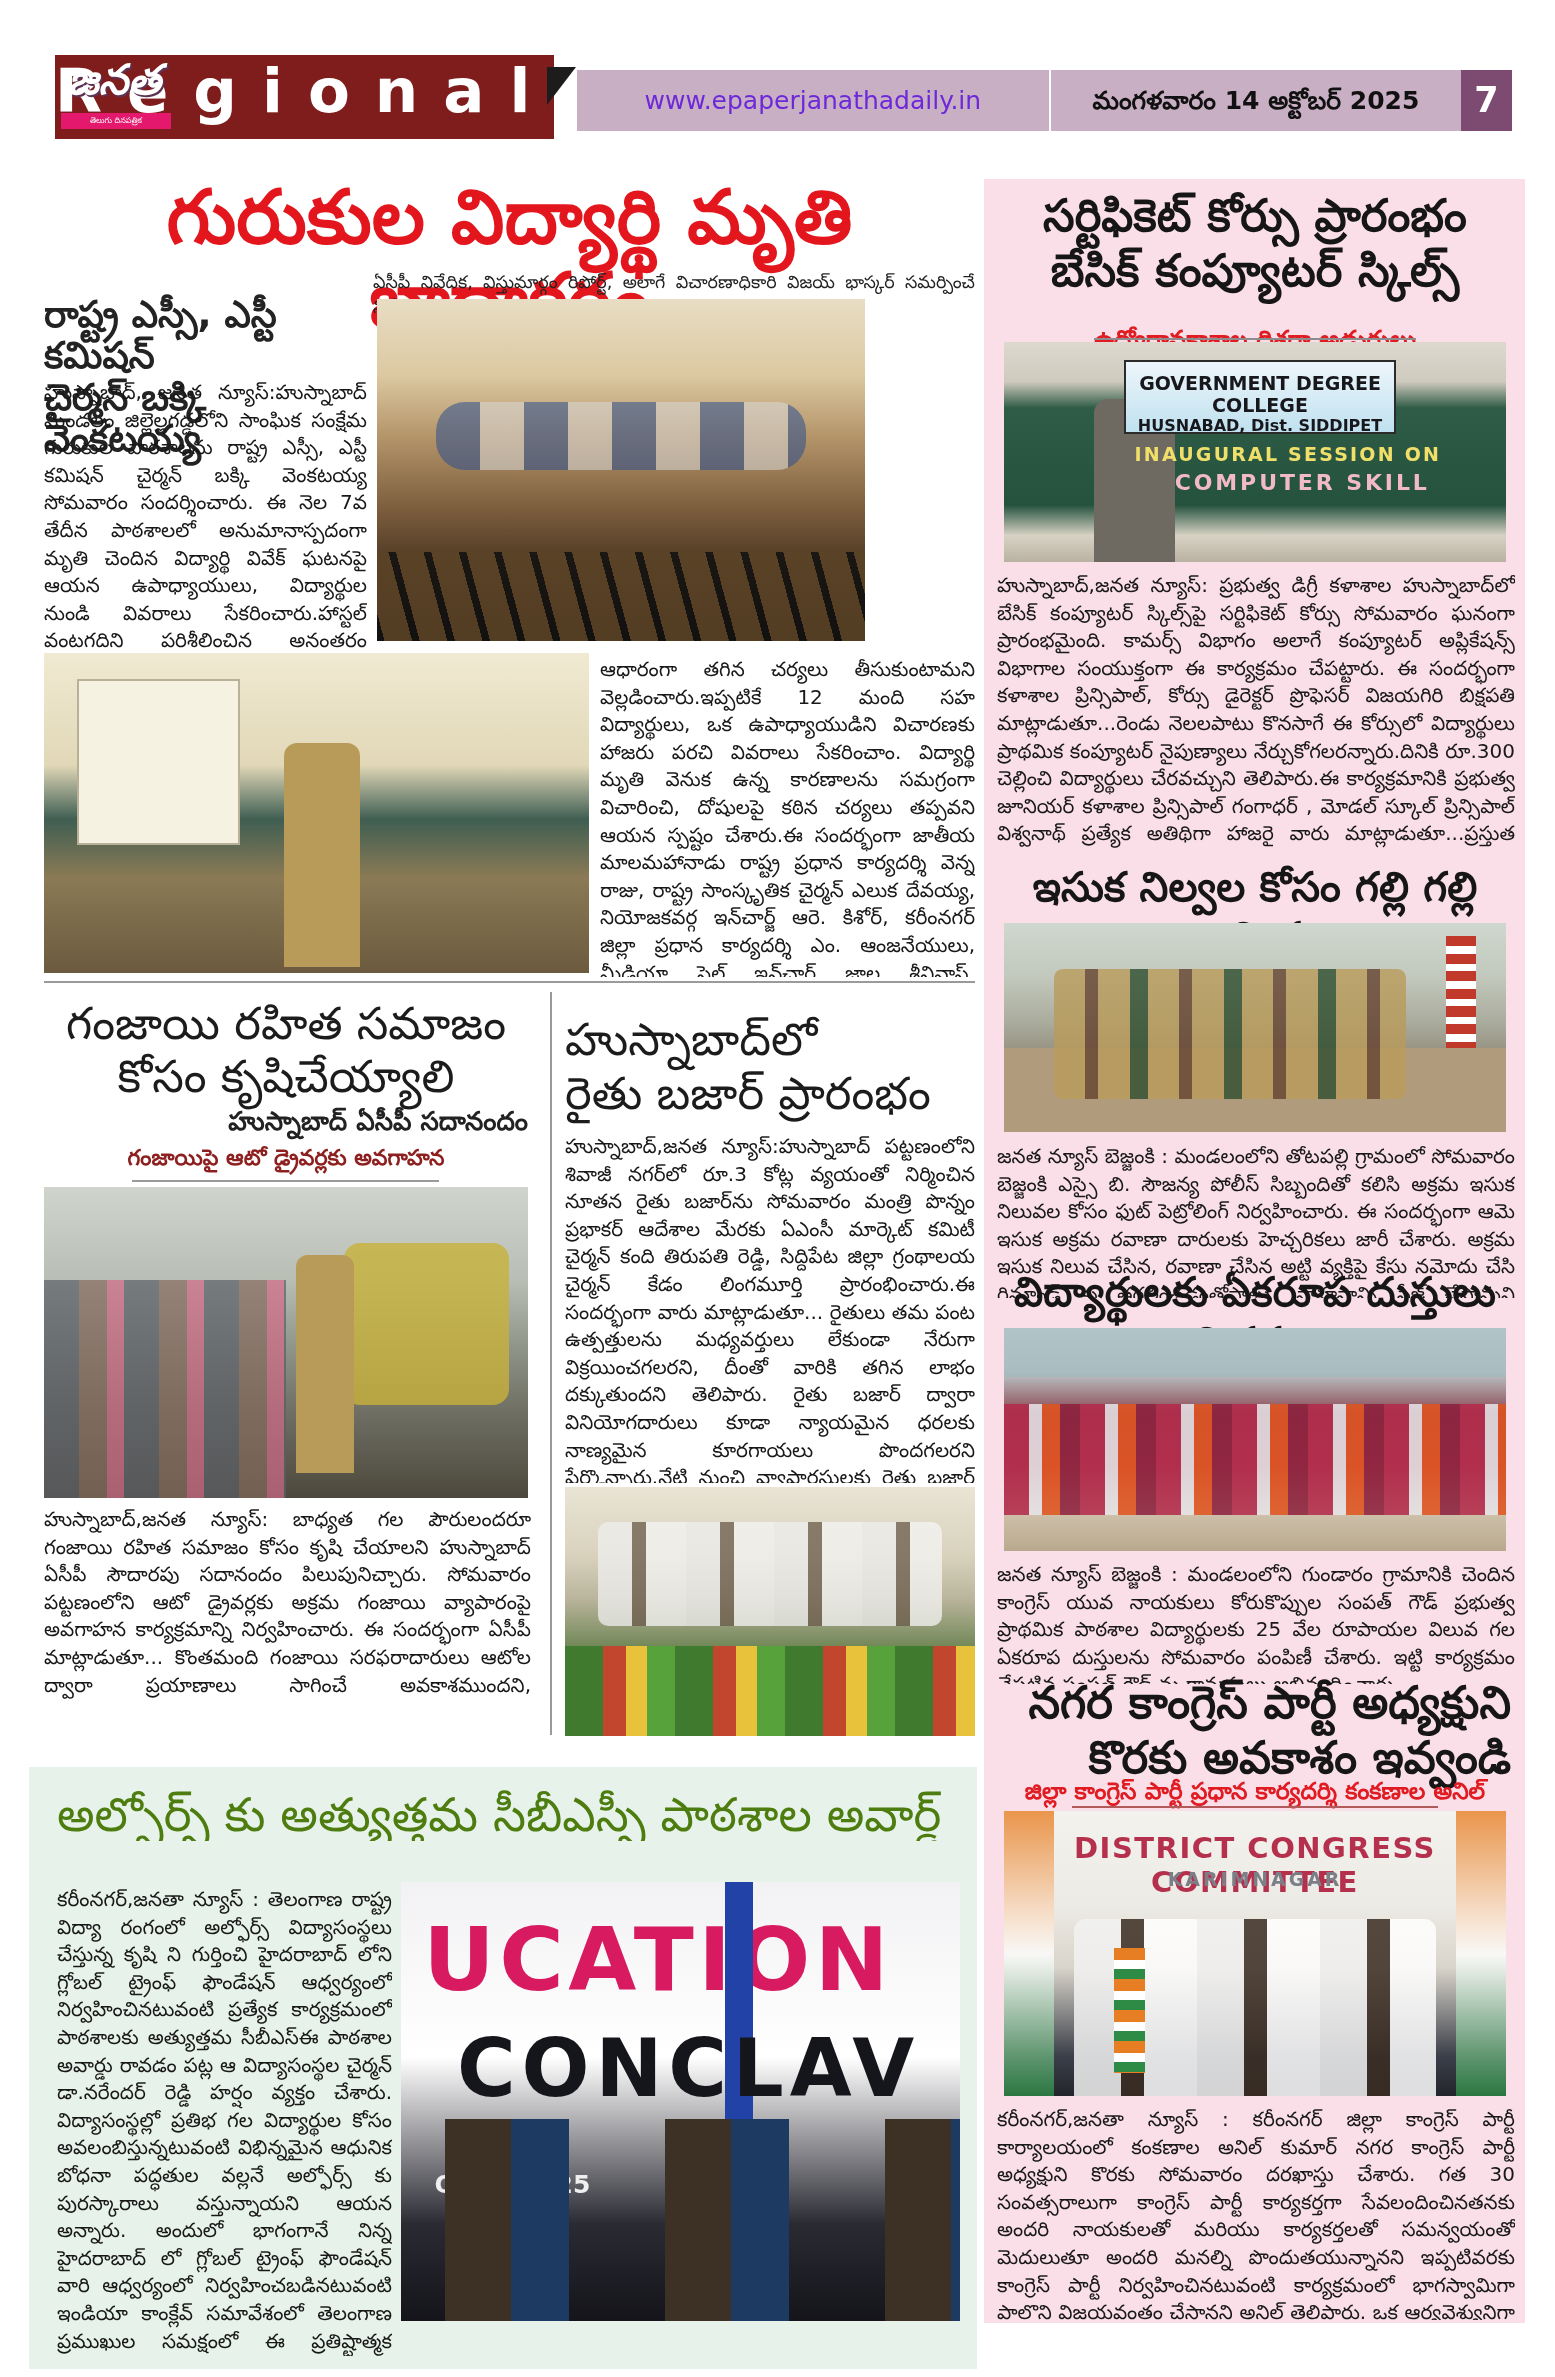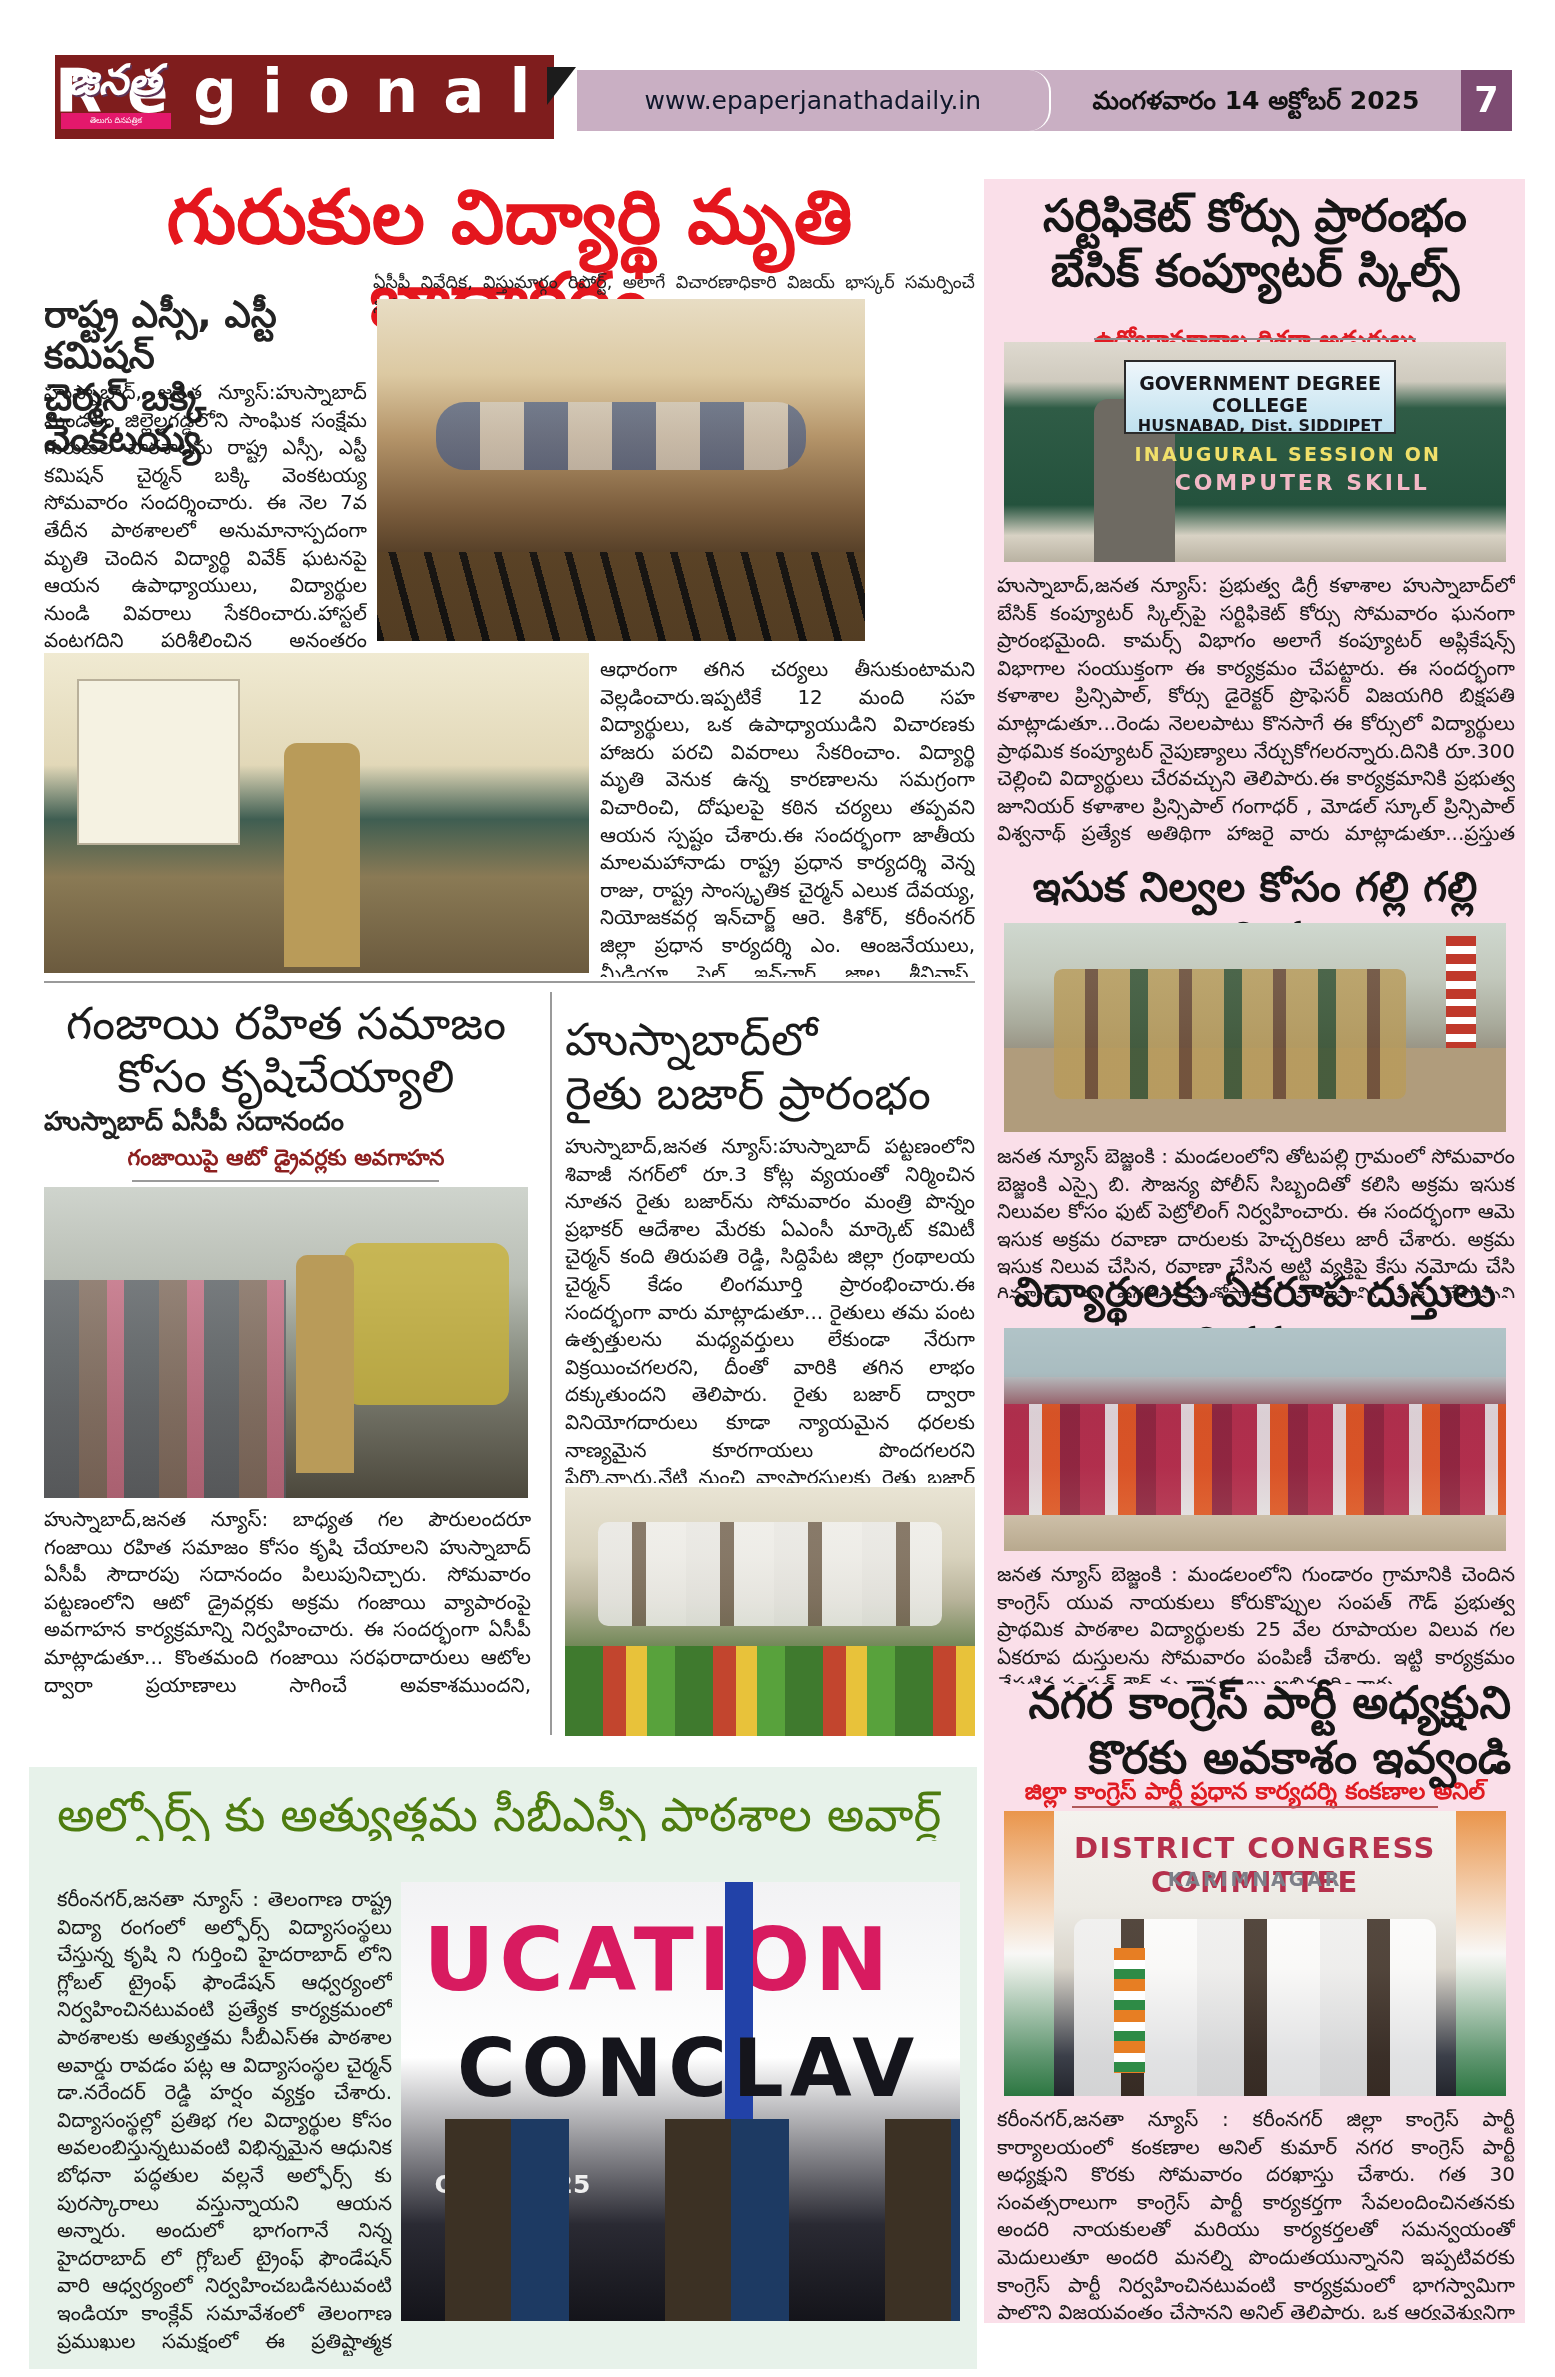--- a/index.html
+++ b/index.html
@@ -14,22 +14,22 @@
   .logo-te { position:absolute; left:13px; top:13px; color:#ffffff; font-size:42px; font-weight:bold;
              font-style:italic; text-shadow:1.5px 1.5px 0 #5d3355; }
   .logo-ribbon { position:absolute; left:5.9px; bottom:10.2px; width:110px; height:16px; background:#e4186c;
                  color:#ffffff; font-size:8px; text-align:center; line-height:16px; overflow:hidden; }
   .section-title { flex:1; color:#ffffff; font-size:61px; font-weight:bold; letter-spacing:25px;
                    text-align:center; line-height:97px; }
   .notch { position:absolute; left:547px; top:67px; width:0; height:0;
            border-top:38px solid #1c1c1c; border-right:29px solid transparent; }
   .info-strip { position:absolute; left:577px; top:70px; width:884px; height:61px; background:#c9afc3;
                 display:flex; align-items:center; }
-  .website { flex:1.15; text-align:center; font-size:25px; color:#0f172a; border-right:2.9px solid #ffffff;
-             height:100%; line-height:61px;border-radius:22px; }
+  .website { flex:1.15; text-align:center; font-size:25px; color:#6d28d9; border-right:2.9px solid #ffffff;
+             height:100%; line-height:61px; }
   .date { flex:1; text-align:center; font-size:25px; font-weight:bold; color:#111111; height:100%; line-height:61px; }
   .page-num { position:absolute; left:1461px; top:70px; width:51px; height:61px; background:#7d4b72;
               color:#ffffff; font-size:35px; font-weight:bold; text-align:center; line-height:61px; }
 
   
   .bodytext { font-size:20px; line-height:1.38; color:#181818; text-align:justify; overflow:hidden; }
   .bodytext::first-line { }
   .rule-h { position:absolute; height:1.5px; background:#9a9a9a; }
   .rule-v { position:absolute; width:1.5px; background:#9a9a9a; }
   .photo { position:absolute; overflow:hidden; }
@@ -51,21 +51,21 @@
   .a1-photo2 { left:44px; top:653px; width:545px; height:320px;
                background:linear-gradient(180deg,#f0ead2 0%,#e2d8b8 35%,#3f5e52 52%,#8a7a55 70%,#6b5a3e 100%); }
   .a1-photo2 .board { position:absolute; left:6%; top:8%; width:30%; height:52%; background:#f5f2e2; border:2.2px solid #b9b09a; }
   .a1-photo2 .cop { position:absolute; left:44%; top:28%; width:14%; height:70%; background:#b99b59; border-radius:13px 13px 0 0; }
   .a1-body2 { position:absolute; left:600px; top:656px; width:375px; height:321px; }
 
   
   
   .a2-headline { position:absolute; left:44px; top:997px; width:484px; text-align:center;
                  font-size:45px; color:#1c1c1c; line-height:1.18; }
-  .a2-kicker1 { position:absolute; left:44px; top:1106px; width:484px; text-align:left;
+  .a2-kicker1 { position:absolute; left:44px; top:1106px; width:484px; text-align:right;
                 font-size:26px; font-weight:bold; color:#222222; }
   .a2-kicker2 { position:absolute; left:44px; top:1145px; width:484px; text-align:center;
                 font-size:22px; font-weight:bold; color:#8d1f1f; }
   .a2-photo { left:44px; top:1187px; width:484px; height:311px;
               background:linear-gradient(180deg,#cfd4cd 0%,#b9beb5 30%,#8f9488 52%,#6f6f63 72%,#4c483c 100%); }
   .a2-photo .auto { position:absolute; right:4%; top:18%; width:34%; height:52%; background:#c8b23a; border-radius:16px; opacity:.8; }
   .a2-photo .cop { position:absolute; left:52%; top:22%; width:12%; height:70%; background:#b99b59; border-radius:11.7px 11.7px 0 0; }
   .a2-photo .crowd { position:absolute; left:0; top:30%; width:50%; height:70%;
               background:repeating-linear-gradient(90deg,#5a5e66 0 35px,#84695c 35px 63px,#d16a86 63px 80px); opacity:.7; }
   .a2-body { position:absolute; left:44px; top:1506px; width:487px; height:196px; }

